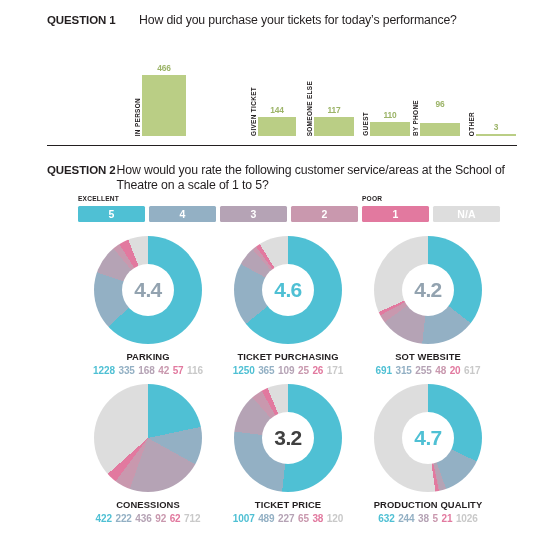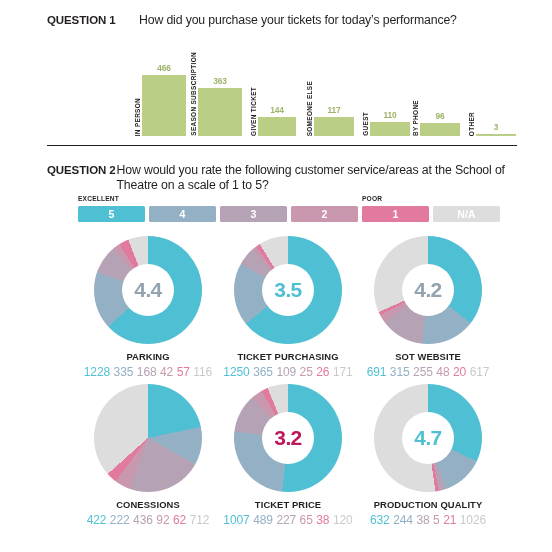--- a/index.html
+++ b/index.html
@@ -111,21 +111,21 @@
     margin-top:7px;
     font-size:9.4px;font-weight:bold;letter-spacing:0.1px;
     color:#231f20;text-align:center;white-space:nowrap;
   }
   .donut-nums{
     margin-top:3px;
     display:flex;gap:3.5px;align-items:baseline;
     justify-content:center;
   }
   .donut-nums span{
-    font-size:12px;font-weight:normal;letter-spacing:-0.1px;
+    font-size:10px;font-weight:bold;letter-spacing:-0.1px;
     white-space:nowrap;
   }
 </style>
 </head>
 <body>
 
 <div class="page">
 
   <div id="section1">
 
@@ -135,27 +135,20 @@
     </div>
 
     <div id="barchart">
         <div class="bar-group" style="left: 56px;">
           <div class="bar-vlabel">IN PERSON</div>
           <div class="bar-col" style="width: 44px;">
             <div class="bar-val" style="color: rgb(156, 180, 104);">466</div>
             <div class="bar-rect" style="height: 61.206px; background: rgb(186, 206, 133);"></div>
           </div>
         </div>
-        <div class="bar-group" style="left: 112px;">
-          <div class="bar-vlabel">SEASON SUBSCRIPTION</div>
-          <div class="bar-col" style="width: 44px;">
-            <div class="bar-val" style="color: rgb(156, 180, 104);">363</div>
-            <div class="bar-rect" style="height: 47.6776px; background: rgb(186, 206, 133);"></div>
-          </div>
-        </div>
         <div class="bar-group" style="left: 172px;">
           <div class="bar-vlabel">GIVEN TICKET</div>
           <div class="bar-col" style="width: 38px;">
             <div class="bar-val" style="color: rgb(156, 180, 104);">144</div>
             <div class="bar-rect" style="height: 18.9134px; background: rgb(186, 206, 133);"></div>
           </div>
         </div>
         <div class="bar-group" style="left: 228px;">
           <div class="bar-vlabel">SOMEONE ELSE</div>
           <div class="bar-col" style="width: 40px;">
@@ -165,21 +158,21 @@
         </div>
         <div class="bar-group" style="left: 284px;">
           <div class="bar-vlabel">GUEST</div>
           <div class="bar-col" style="width: 40px;">
             <div class="bar-val" style="color: rgb(156, 180, 104);">110</div>
             <div class="bar-rect" style="height: 14.4478px; background: rgb(186, 206, 133);"></div>
           </div>
         </div>
         <div class="bar-group" style="left: 334px;">
           <div class="bar-vlabel">BY PHONE</div>
-          <div class="bar-col" style="width: 40px;">
+          <div class="bar-col" style="width: 40px; gap: 12px;">
             <div class="bar-val" style="color: rgb(156, 180, 104);">96</div>
             <div class="bar-rect" style="height: 12.609px; background: rgb(186, 206, 133);"></div>
           </div>
         </div>
         <div class="bar-group" style="left: 390px;">
           <div class="bar-vlabel">OTHER</div>
           <div class="bar-col" style="width: 40px;">
             <div class="bar-val" style="color: rgb(156, 180, 104);">3</div>
             <div class="bar-rect" style="height: 2.5px; background: rgb(186, 206, 133);"></div>
           </div>
@@ -235,21 +228,21 @@
             <span style="color: rgb(181, 163, 181);">168</span>
             <span style="color: rgb(201, 152, 174);">42</span>
             <span style="color: rgb(226, 121, 159);">57</span>
             <span style="color: rgb(201, 201, 201);">116</span>
           </div>
         </div>
         <div class="donut-cell">
           <div class="donut-wrap">
             <div class="donut-ring" style="background: conic-gradient(rgb(79, 192, 212) 0deg, rgb(79, 192, 212) 231.244deg, rgb(147, 176, 196) 231.244deg, rgb(147, 176, 196) 298.767deg, rgb(181, 163, 181) 298.767deg, rgb(181, 163, 181) 318.931deg, rgb(201, 152, 174) 318.931deg, rgb(201, 152, 174) 323.556deg, rgb(226, 121, 159) 323.556deg, rgb(226, 121, 159) 328.366deg, rgb(221, 221, 221) 328.366deg, rgb(221, 221, 221) 360deg);"></div>
             <div class="donut-hole">
-              <div class="donut-score" style="color: rgb(79, 192, 212);">3.5</div>
+              <div class="donut-score" style="color: rgb(79, 192, 212);">4.6</div>
             </div>
           </div>
           <div class="donut-title">TICKET PURCHASING</div>
           <div class="donut-nums">
             <span style="color: rgb(79, 192, 212);">1250</span>
             <span style="color: rgb(147, 176, 196);">365</span>
             <span style="color: rgb(181, 163, 181);">109</span>
             <span style="color: rgb(201, 152, 174);">25</span>
             <span style="color: rgb(226, 121, 159);">26</span>
             <span style="color: rgb(201, 201, 201);">171</span>
@@ -283,21 +276,21 @@
             <span style="color: rgb(181, 163, 181);">436</span>
             <span style="color: rgb(201, 152, 174);">92</span>
             <span style="color: rgb(226, 121, 159);">62</span>
             <span style="color: rgb(201, 201, 201);">712</span>
           </div>
         </div>
         <div class="donut-cell">
           <div class="donut-wrap">
             <div class="donut-ring" style="background: conic-gradient(rgb(79, 192, 212) 0deg, rgb(79, 192, 212) 186.29deg, rgb(147, 176, 196) 186.29deg, rgb(147, 176, 196) 276.752deg, rgb(181, 163, 181) 276.752deg, rgb(181, 163, 181) 318.746deg, rgb(201, 152, 174) 318.746deg, rgb(201, 152, 174) 330.771deg, rgb(226, 121, 159) 330.771deg, rgb(226, 121, 159) 337.801deg, rgb(221, 221, 221) 337.801deg, rgb(221, 221, 221) 360deg);"></div>
             <div class="donut-hole">
-              <div class="donut-score" style="color: #be185d;">3.2</div>
+              <div class="donut-score" style="color: #404040;">3.2</div>
             </div>
           </div>
           <div class="donut-title">TICKET PRICE</div>
           <div class="donut-nums">
             <span style="color: rgb(79, 192, 212);">1007</span>
             <span style="color: rgb(147, 176, 196);">489</span>
             <span style="color: rgb(181, 163, 181);">227</span>
             <span style="color: rgb(201, 152, 174);">65</span>
             <span style="color: rgb(226, 121, 159);">38</span>
             <span style="color: rgb(201, 201, 201);">120</span>

